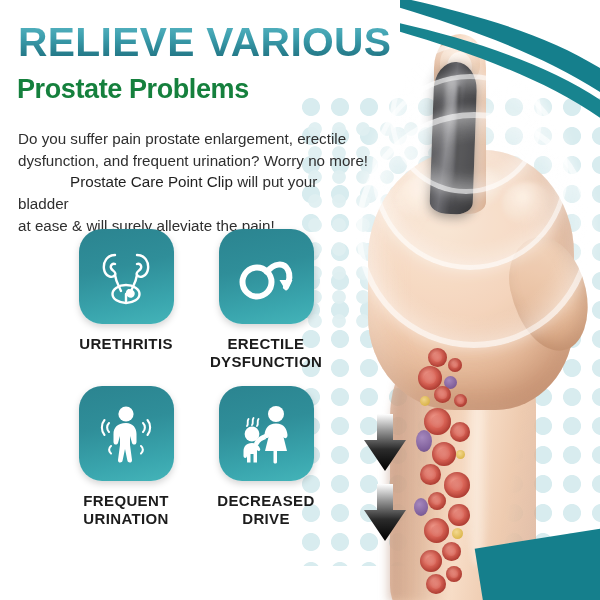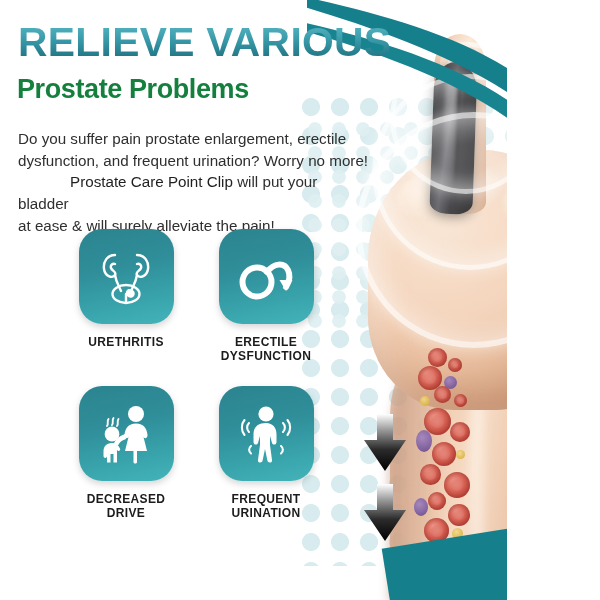--- a/index.html
+++ b/index.html
@@ -2,21 +2,21 @@
 <html><head>
 <meta charset="utf-8">
 <style>
   html, body {
     margin: 0;
     padding: 0;
     background: #ffffff;
   }
   #ad {
     position: relative;
-    width: 507px;
+    width: 600px;
     height: 600px;
     overflow: hidden;
     background: #ffffff;
     font-family: "Liberation Sans", sans-serif;
     -webkit-font-smoothing: antialiased;
   }
 
   
   .dotfield {
     position: absolute;
@@ -315,21 +315,21 @@
     background: linear-gradient(168deg, #2b8490 0%, #2f8e99 40%, #3aa6ae 78%, #44b4b9 100%);
     box-shadow: 0 3px 7px rgba(0,0,0,.17);
     display: flex;
     align-items: center;
     justify-content: center;
   }
   .card-tile svg { display: block; }
   .card-label {
     margin-top: 11px;
     text-align: center;
-    font-size: 12px;
+    font-size: 15px;
     font-weight: 700;
     color: #1c1c1c;
     letter-spacing: .35px;
     line-height: 1.2;
     white-space: pre-line;
   }
 
   
   .arrows {
     position: absolute;
@@ -443,69 +443,69 @@
           <path d="M33 23 C 40 14, 50 13, 54 21 C 57 27, 55 33, 52 38" fill="none" stroke="#ffffff" stroke-width="6" stroke-linecap="round"></path>
           <path d="M52 42 L45.5 31 L58.5 31 Z" fill="#ffffff"></path>
         </svg>
       </div>
       <div class="card-label">ERECTILE
 DYSFUNCTION</div>
     </div>
 
     <div class="card">
       <div class="card-tile">
-        <svg width="64" height="60" viewBox="0 0 64 60">
-          <g fill="#ffffff">
-
-            <circle cx="42" cy="10" r="8"></circle>
-            <path d="M42 19.5 C 34 19.5, 31 25, 30.5 31 C 30.2 34.5, 34 35.5, 34.8 32 L 36 27
-                     L 31 47 L 53 47 L 48 27 L 49.2 32 C 50 35.5, 53.8 34.5, 53.5 31
-                     C 53 25, 50 19.5, 42 19.5 Z"></path>
-            <path d="M39.5 47 L 39.5 58 C 39.5 60, 43 60, 43 58 L 43 47 Z"></path>
-            <path d="M31 30 C 26 31.5, 22.5 34.5, 20.5 38 C 19 40.8, 23 43, 24.6 40.4
-                     C 26.2 37.8, 28.6 36, 32 35 Z"></path>
-
-            <circle cx="18" cy="30" r="7.4"></circle>
-            <path d="M18 39 C 12 39, 9.5 43, 9.5 47.5 L 9.5 52 C 9.5 54.5, 13 54.5, 13 52 L 13 48
-                     L 13 58.5 L 16.5 58.5 L 16.5 50 L 19.5 50 L 19.5 58.5 L 23 58.5 L 23 46
-                     C 24.5 48, 27 46.5, 26 44.5 C 24.5 41, 22 39, 18 39 Z"></path>
-          </g>
-          <g stroke="#ffffff" stroke-width="1.9" stroke-linecap="round" fill="none">
-            <path d="M13 22 C 15 19.5, 12.5 17.5, 14.5 15"></path>
-            <path d="M18 21 C 20 18.5, 17.5 16.5, 19.5 14"></path>
-            <path d="M23 22 C 25 19.5, 22.5 17.5, 24.5 15"></path>
-          </g>
-        </svg>
-      </div>
-      <div class="card-label">DECREASED
-DRIVE</div>
-    </div>
-
-    <div class="card">
-      <div class="card-tile">
         <svg width="62" height="62" viewBox="0 0 62 62">
           <g fill="#ffffff">
             <circle cx="31" cy="11" r="7.6"></circle>
             <path d="M31 20 C 22 20, 18.5 25, 18.5 31 L 18.5 39 C 18.5 42, 22 42.5, 23 40 L 25 33 L 25 42
                      L 23 57 C 22.6 60, 27 60.6, 27.6 57.6 L 30 46 L 32.4 57.6 C 33 60.6, 37.4 60, 37 57
                      L 35 42 L 35 33 L 37 40 C 38 42.5, 41.5 42, 41.5 39 L 41.5 31 C 41.5 25, 38 20, 31 20 Z"></path>
             <path d="M26 33 C 28 36, 31.5 37.5, 33.5 35.5 C 35.5 33.5, 34 30.5, 31 30 C 28 29.5, 25 30.5, 26 33 Z"></path>
           </g>
           <g stroke="#ffffff" stroke-width="2.1" stroke-linecap="round" fill="none">
             <path d="M14 20 C 11.5 22.5, 11.5 26.5, 14 29"></path>
             <path d="M9.5 17 C 6 21, 6 28, 9.5 32"></path>
             <path d="M48 20 C 50.5 22.5, 50.5 26.5, 48 29"></path>
             <path d="M52.5 17 C 56 21, 56 28, 52.5 32"></path>
             <path d="M16 43 C 13.5 45, 13.5 48.5, 16 50.5"></path>
             <path d="M46 43 C 48.5 45, 48.5 48.5, 46 50.5"></path>
           </g>
         </svg>
       </div>
       <div class="card-label">FREQUENT
 URINATION</div>
+    </div>
+
+    <div class="card">
+      <div class="card-tile">
+        <svg width="64" height="60" viewBox="0 0 64 60">
+          <g fill="#ffffff">
+
+            <circle cx="42" cy="10" r="8"></circle>
+            <path d="M42 19.5 C 34 19.5, 31 25, 30.5 31 C 30.2 34.5, 34 35.5, 34.8 32 L 36 27
+                     L 31 47 L 53 47 L 48 27 L 49.2 32 C 50 35.5, 53.8 34.5, 53.5 31
+                     C 53 25, 50 19.5, 42 19.5 Z"></path>
+            <path d="M39.5 47 L 39.5 58 C 39.5 60, 43 60, 43 58 L 43 47 Z"></path>
+            <path d="M31 30 C 26 31.5, 22.5 34.5, 20.5 38 C 19 40.8, 23 43, 24.6 40.4
+                     C 26.2 37.8, 28.6 36, 32 35 Z"></path>
+
+            <circle cx="18" cy="30" r="7.4"></circle>
+            <path d="M18 39 C 12 39, 9.5 43, 9.5 47.5 L 9.5 52 C 9.5 54.5, 13 54.5, 13 52 L 13 48
+                     L 13 58.5 L 16.5 58.5 L 16.5 50 L 19.5 50 L 19.5 58.5 L 23 58.5 L 23 46
+                     C 24.5 48, 27 46.5, 26 44.5 C 24.5 41, 22 39, 18 39 Z"></path>
+          </g>
+          <g stroke="#ffffff" stroke-width="1.9" stroke-linecap="round" fill="none">
+            <path d="M13 22 C 15 19.5, 12.5 17.5, 14.5 15"></path>
+            <path d="M18 21 C 20 18.5, 17.5 16.5, 19.5 14"></path>
+            <path d="M23 22 C 25 19.5, 22.5 17.5, 24.5 15"></path>
+          </g>
+        </svg>
+      </div>
+      <div class="card-label">DECREASED
+DRIVE</div>
     </div>
 
   </div>
 
   <div class="arrows">
     <svg width="46" height="58" viewBox="0 0 46 58">
       <defs>
         <linearGradient id="agrad1" x1="0" y1="0" x2="0" y2="1">
           <stop offset="0%" stop-color="#ffffff"></stop>
           <stop offset="28%" stop-color="#9a9a9a"></stop>

